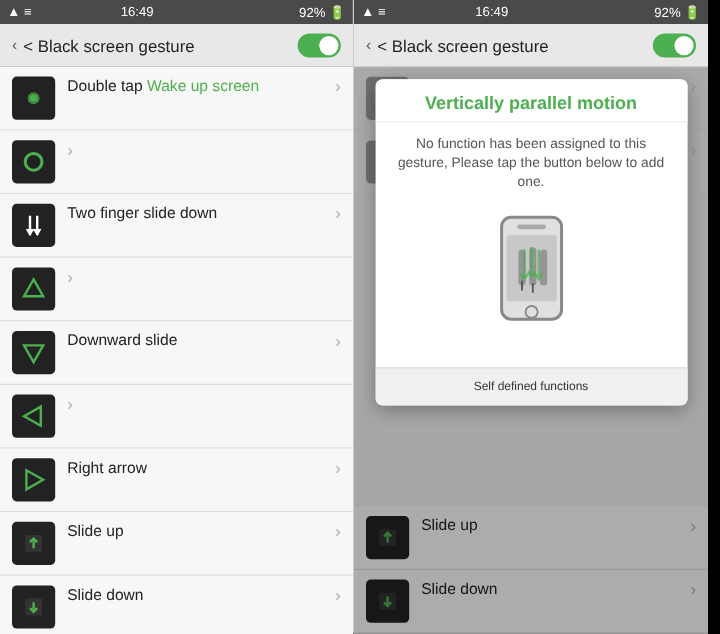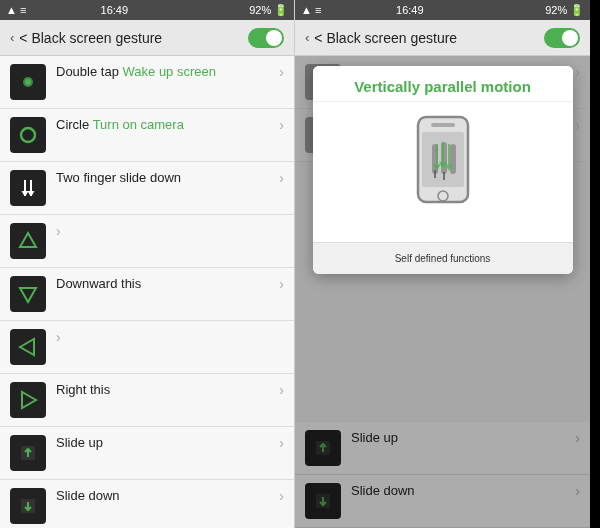--- a/index.html
+++ b/index.html
@@ -258,25 +258,20 @@
       </div>
       <span class="gesture-chevron">›</span>
     </div>
 
     <div class="gesture-item">
       <div class="gesture-icon">
         <svg viewBox="0 0 24 24" fill="none" xmlns="http://www.w3.org/2000/svg">
           <circle cx="12" cy="12" r="7" stroke="#4caf50" stroke-width="2.5" fill="none"></circle>
         </svg>
       </div>
-      <div class="gesture-text">
-        <span class="gesture-label">Circle</span>
-        <span> </span>
-        <span class="gesture-action">Turn on camera</span>
-      </div>
       <span class="gesture-chevron">›</span>
     </div>
 
     <div class="gesture-item">
       <div class="gesture-icon">
         <svg viewBox="0 0 24 24" fill="none">
           <line x1="9" y1="4" x2="9" y2="20" stroke="#fff" stroke-width="2"></line>
           <line x1="15" y1="4" x2="15" y2="20" stroke="#fff" stroke-width="2"></line>
           <polyline points="6,15 9,20 12,15" fill="#fff" stroke="#fff" stroke-width="1"></polyline>
           <polyline points="12,15 15,20 18,15" fill="#fff" stroke="#fff" stroke-width="1"></polyline>
@@ -297,42 +292,42 @@
       <span class="gesture-chevron">›</span>
     </div>
 
     <div class="gesture-item">
       <div class="gesture-icon">
         <svg viewBox="0 0 24 24" fill="none">
           <polygon points="12,20 20,6 4,6" fill="none" stroke="#4caf50" stroke-width="2"></polygon>
         </svg>
       </div>
       <div class="gesture-text">
-        <span class="gesture-label">Downward this</span>
+        <span class="gesture-label">Downward slide</span>
       </div>
       <span class="gesture-chevron">›</span>
     </div>
 
     <div class="gesture-item">
       <div class="gesture-icon">
         <svg viewBox="0 0 24 24" fill="none">
           <polygon points="4,12 18,4 18,20" fill="none" stroke="#4caf50" stroke-width="2"></polygon>
         </svg>
       </div>
       <span class="gesture-chevron">›</span>
     </div>
 
     <div class="gesture-item">
       <div class="gesture-icon">
         <svg viewBox="0 0 24 24" fill="none">
           <polygon points="20,12 6,4 6,20" fill="none" stroke="#4caf50" stroke-width="2"></polygon>
         </svg>
       </div>
       <div class="gesture-text">
-        <span class="gesture-label">Right this</span>
+        <span class="gesture-label">Right arrow</span>
       </div>
       <span class="gesture-chevron">›</span>
     </div>
 
     <div class="gesture-item">
       <div class="gesture-icon">
         <svg viewBox="0 0 24 24" fill="none">
           <rect x="5" y="5" width="14" height="14" fill="#333" rx="1"></rect>
           <line x1="12" y1="16" x2="12" y2="8" stroke="#4caf50" stroke-width="2"></line>
           <polyline points="9,11 12,8 15,11" stroke="#4caf50" stroke-width="2" fill="none"></polyline>
@@ -412,20 +407,21 @@
         <span> </span>
         <span class="gesture-action">Turn on camera</span>
       </div>
       <span class="gesture-chevron">›</span>
     </div>
   </div>
 
   <div class="popup-overlay">
     <div class="popup-card">
       <div class="popup-title">Vertically parallel motion</div>
+      <div class="popup-body">No function has been assigned to this gesture, Please tap the button below to add one.</div>
       <div class="popup-image">
 
         <svg width="80" height="120" viewBox="0 0 80 120" xmlns="http://www.w3.org/2000/svg">
 
           <rect x="15" y="5" width="50" height="85" rx="8" ry="8" fill="#e0e0e0" stroke="#888" stroke-width="2.5"></rect>
 
           <rect x="28" y="11" width="24" height="4" rx="2" fill="#aaa"></rect>
 
           <rect x="19" y="20" width="42" height="55" rx="2" fill="#c8c8c8"></rect>
 

